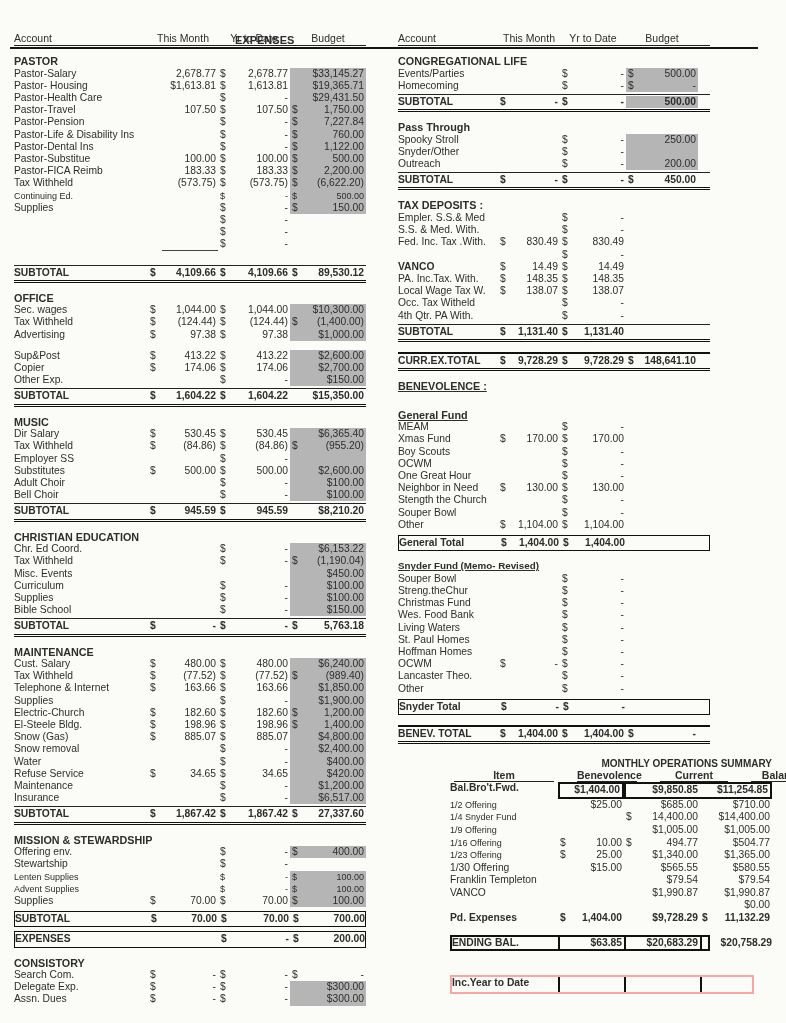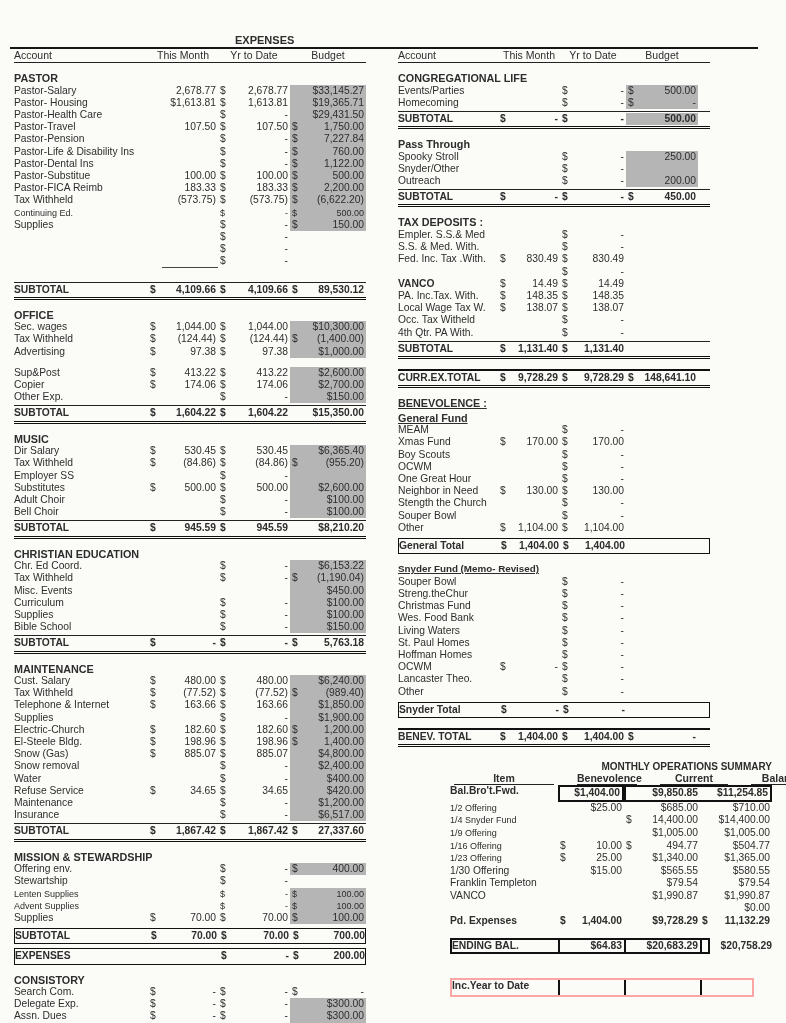--- a/index.html
+++ b/index.html
@@ -5,21 +5,21 @@
   html,body{margin:0;padding:0;background:#d8d8d4;}
   .page{position:relative;width:786px;height:1023px;background:#fbfbf8;
         font-family:"Liberation Sans",sans-serif;color:#2d2d2d;overflow:hidden;}
   .titlebar{position:absolute;left:10px;top:12px;right:28px;height:17px;
         border-top:3px solid #161616;border-bottom:2px solid #161616;border-left:5px solid #161616;
         display:flex;justify-content:space-between;align-items:center;padding:0 6px 1px 6px;}
   .title{font-weight:bold;font-size:12.5px;letter-spacing:.3px;}
   .date{font-size:11px;color:#a9b3ad;}
   .band{position:absolute;left:10px;top:34px;right:28px;height:13px;border-bottom:2px solid #161616;}
   .band span{position:absolute;left:225px;top:0;font-weight:bold;font-size:11px;}
-  .col{position:absolute;top:49px;}
+  .col{position:absolute;top:32px;}
   .leftcol{left:14px;width:352px;}
   .rightcol{left:398px;width:312px;}
   .hrow{display:grid;font-size:10.5px;border-bottom:1.5px solid #222;padding-bottom:1px;margin-bottom:1px;}
   .leftcol .hrow{grid-template-columns:134px 70px 72px 76px;}
   .rightcol .hrow{grid-template-columns:100px 62px 66px 72px;}
   .hrow .h{text-align:center;}
   .hrow .h:first-child{text-align:left;}
   .mrow{display:grid;line-height:12.2px;font-size:10.3px;}
   .leftcol .mrow{grid-template-columns:134px 14px 56px 14px 58px 16px 60px;}
   .rightcol .mrow{grid-template-columns:100px 12px 50px 12px 54px 14px 58px;}
@@ -788,21 +788,21 @@
       <div class="mrow grand">
         <div class="cell lbl">CURR.EX.TOTAL</div>
         <div class="cell cur">$</div>
         <div class="cell amt">9,728.29</div>
         <div class="cell cur">$</div>
         <div class="cell amt">9,728.29</div>
         <div class="cell cur">$</div>
         <div class="cell amt">148,641.10</div>
       </div>
       <div class="stitle und">BENEVOLENCE :</div>
-      <div class="stitle und" style="margin-top: 2px; text-decoration: underline;">General Fund</div>
+      <div class="stitle und" style="margin-top: 16px; text-decoration: underline;">General Fund</div>
       <div class="mrow">
         <div class="cell lbl">MEAM</div>
         <div class="cell cur"></div>
         <div class="cell amt"></div>
         <div class="cell cur">$</div>
         <div class="cell amt">-</div>
         <div class="cell cur"></div>
         <div class="cell amt"></div>
       </div>
       <div class="mrow">
@@ -1098,21 +1098,21 @@
           <div class="cell c1 cur">$</div>
           <div class="cell c2 amt">1,404.00</div>
           <div class="cell c3 cur"></div>
           <div class="cell c4 amt">$9,728.29</div>
           <div class="cell c5 cur">$</div>
           <div class="cell c6 amt">11,132.29</div>
         </div>
         <div class="srow endbox">
           <div class="cell c0">ENDING BAL.</div>
           <div class="cell c1 cur"></div>
-          <div class="cell c2 amt">$64.83</div>
+          <div class="cell c2 amt">$63.85</div>
           <div class="cell c3 cur"></div>
           <div class="cell c4 amt">$20,683.29</div>
           <div class="cell c5 cur"></div>
           <div class="cell c6 amt">$20,758.29</div>
         </div>
         <div class="srow incbox">
           <div class="cell c0">Inc.Year to Date</div>
           <div class="cell c1 cur"></div>
           <div class="cell c2 amt"></div>
           <div class="cell c3 cur"></div>

